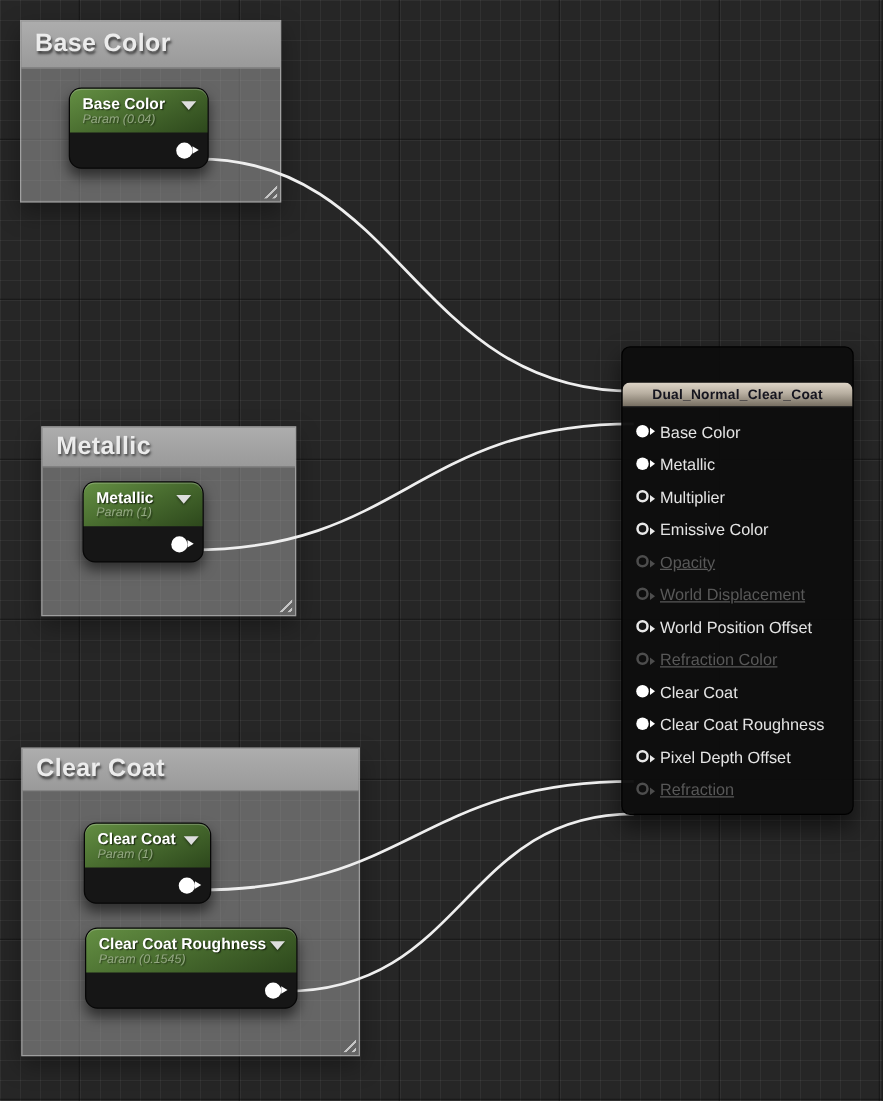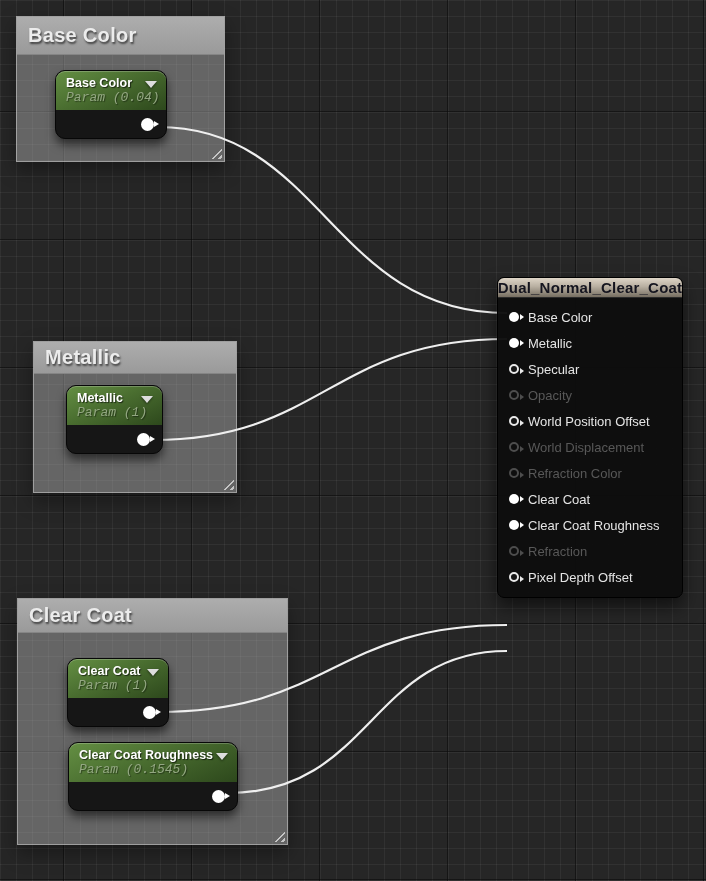--- a/index.html
+++ b/index.html
@@ -58,22 +58,22 @@
     position:relative; padding:5px 26px 5px 10px;
     border-radius:9px 9px 0 0;
     background:linear-gradient(155deg,#648f43 0%,#4a6e30 45%,#2d481c 100%);
     box-shadow:inset 0 1px 0 rgba(255,255,255,0.22);
   }
   .pnode-title {
     display:block; color:#ffffff; font-size:12.5px; font-weight:bold;
     text-shadow:1px 1px 1px rgba(0,0,0,0.65); white-space:nowrap;
   }
   .pnode-sub {
-    display:block; color:#93a782; font-size:13px; font-style:italic;
-    text-shadow:1px 1px 1px rgba(0,0,0,0.4); white-space:nowrap;font-family:Liberation Mono, monospace;
+    display:block; color:#93a782; font-size:10px; font-style:italic;
+    text-shadow:1px 1px 1px rgba(0,0,0,0.4); white-space:nowrap;
   }
   .dd-arrow {
     position:absolute; right:9px; top:10px; width:0; height:0;
     border-left:6px solid transparent; border-right:6px solid transparent;
     border-top:7px solid #dedede;
     filter:drop-shadow(0 1px 1px rgba(0,0,0,0.5));
   }
   .pnode-body { position:relative; height:28px; border-radius:0 0 9px 9px; }
   .out-pin {
     position:absolute; right:12px; bottom:7px; width:13px; height:13px;
@@ -93,38 +93,38 @@
   .mnode {
     position:absolute; z-index:3; left:497px; top:277px; width:186px;
     background:rgba(13,13,13,0.97); border:1px solid #000;
     border-radius:7px; box-shadow:0 9px 18px rgba(0,0,0,0.55);
   }
   .mnode-header {
     height:20px; display:flex; align-items:center; justify-content:center;
     border-radius:6px 6px 0 0;
     background:linear-gradient(180deg,#ded5c7 0%,#b8afa1 45%,#766e61 100%);
     border-bottom:1px solid #2b2b2b;
-    color:#15151f; font-size:15px; font-weight:bold; letter-spacing:0.2px;
+    color:#15151f; font-size:11px; font-weight:bold; letter-spacing:0.2px;margin-top:28px;
   }
   .mnode-body { padding:6px 0 7px 0; }
   .pin-row { height:26px; display:flex; align-items:center; gap:9px; padding-left:11px; }
   .pin-dot { position:relative; flex:none; width:10px; height:10px; border-radius:50%; }
   .pin-dot::after {
     content:''; position:absolute; left:10px; top:2px;
     border-top:3px solid transparent; border-bottom:3px solid transparent;
     border-left:4px solid #e9e9e9;
   }
   .pin-row.connected .pin-dot { background:#ffffff; }
   .pin-row.connected .pin-dot::after { left:11px; border-left-color:#ffffff; }
   .pin-row.open .pin-dot { border:2px solid #e9e9e9; background:#151515; }
   .pin-row.open .pin-dot::after { left:9px; }
   .pin-row.disabled .pin-dot { border:2px solid #4d4d4d; background:transparent; }
   .pin-row.disabled .pin-dot::after { left:9px; border-left-color:#4d4d4d; }
   .pin-label { font-size:13px; color:#e4e4e4; white-space:nowrap; }
-  .pin-row.disabled .pin-label { color:#585858; }
+  .pin-row.disabled .pin-label { color:#585858;text-decoration:underline; }
 </style>
 </head>
 <body>
 
 <div class="canvas">
 
   <div class="comment" id="comment-base-color">
     <div class="comment-header">
       <span>Base Color</span>
     </div>
@@ -205,50 +205,54 @@
     <div class="pin-row connected">
         <span class="pin-dot"></span>
         <span class="pin-label">Base Color</span>
       </div>
         <div class="pin-row connected">
         <span class="pin-dot"></span>
         <span class="pin-label">Metallic</span>
       </div>
         <div class="pin-row open">
         <span class="pin-dot"></span>
-        <span class="pin-label">Specular</span>
+        <span class="pin-label">Multiplier</span>
+      </div>
+        <div class="pin-row open">
+        <span class="pin-dot"></span>
+        <span class="pin-label">Emissive Color</span>
       </div>
         <div class="pin-row disabled">
         <span class="pin-dot"></span>
         <span class="pin-label">Opacity</span>
       </div>
+        <div class="pin-row disabled">
+        <span class="pin-dot"></span>
+        <span class="pin-label">World Displacement</span>
+      </div>
         <div class="pin-row open">
         <span class="pin-dot"></span>
         <span class="pin-label">World Position Offset</span>
       </div>
         <div class="pin-row disabled">
         <span class="pin-dot"></span>
-        <span class="pin-label">World Displacement</span>
-      </div>
-        <div class="pin-row disabled">
-        <span class="pin-dot"></span>
         <span class="pin-label">Refraction Color</span>
       </div>
         <div class="pin-row connected">
         <span class="pin-dot"></span>
         <span class="pin-label">Clear Coat</span>
       </div>
         <div class="pin-row connected">
         <span class="pin-dot"></span>
         <span class="pin-label">Clear Coat Roughness</span>
       </div>
+        <div class="pin-row open">
+        <span class="pin-dot"></span>
+        <span class="pin-label">Pixel Depth Offset</span>
+      </div>
         <div class="pin-row disabled">
         <span class="pin-dot"></span>
         <span class="pin-label">Refraction</span>
       </div>
-        <div class="pin-row open">
-        <span class="pin-dot"></span>
-        <span class="pin-label">Pixel Depth Offset</span>
-      </div>
       </div>
   </div>
 
 </div>
 
 </body></html>

